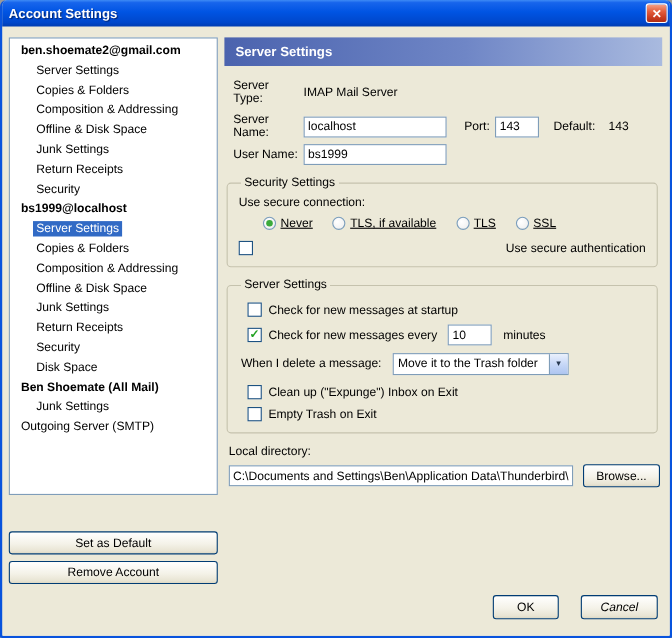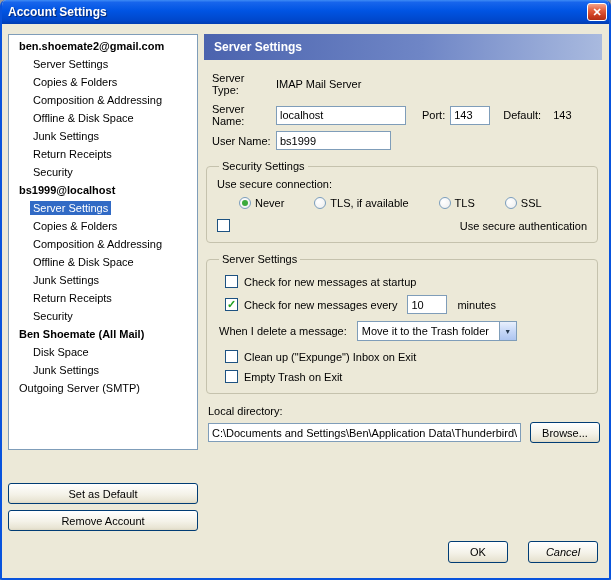--- a/index.html
+++ b/index.html
@@ -123,22 +123,22 @@
 
     <div class="tree-row root"><span class="t-label">bs1999@localhost</span></div>
     <div class="tree-row child"><span class="t-label selected">Server Settings</span></div>
     <div class="tree-row child"><span class="t-label">Copies &amp; Folders</span></div>
     <div class="tree-row child"><span class="t-label">Composition &amp; Addressing</span></div>
     <div class="tree-row child"><span class="t-label">Offline &amp; Disk Space</span></div>
     <div class="tree-row child"><span class="t-label">Junk Settings</span></div>
     <div class="tree-row child"><span class="t-label">Return Receipts</span></div>
     <div class="tree-row child"><span class="t-label">Security</span></div>
 
+    <div class="tree-row child"><span class="t-label">Disk Space</span></div>
     <div class="tree-row root"><span class="t-label">Ben Shoemate (All Mail)</span></div>
-    <div class="tree-row child"><span class="t-label">Disk Space</span></div>
     <div class="tree-row child"><span class="t-label">Junk Settings</span></div>
 
     <div class="tree-row root plain"><span class="t-label">Outgoing Server (SMTP)</span></div>
   </div>
 
   <button class="xp-btn side-btn" style="top:483px;">Set as Default</button>
   <button class="xp-btn side-btn" style="top:510px;">Remove Account</button>
 
   <div class="panel">
     <div class="panel-header">
@@ -154,29 +154,29 @@
       <span class="lbl-main">Server Name:</span>
       <input class="xp-input" style="width: 130px; margin-left: 2px;" value="localhost">
       <span style="margin-left:16px;">Port:</span>
       <input class="xp-input" style="width: 40px; margin-left: 5px;" value="143">
       <span style="margin-left:13px;">Default:</span>
       <span style="margin-left:12px;">143</span>
     </div>
 
     <div class="row" style="margin-top:4px; padding-left:8px;">
       <span class="lbl-main">User Name:</span>
-      <input class="xp-input" style="width: 115px; margin-left: 2px;" value="bs1999">
+      <input class="xp-input" style="width: 130px; margin-left: 2px;" value="bs1999">
     </div>
 
     <fieldset>
       <legend>Security Settings</legend>
       <div class="row" style="margin-top:2px;">
         <span>Use secure connection:</span>
       </div>
-      <div class="row" style="margin-top:7px; padding-left:22px; gap:30px;">
+      <div class="row" style="margin-top:7px; padding-left:22px; gap:18px;text-decoration:underline;">
         <span class="row">
           <span class="radio selected"></span>
           <span>Never</span>
         </span>
         <span class="row">
           <span class="radio"></span>
           <span>TLS, if available</span>
         </span>
         <span class="row">
           <span class="radio"></span>

